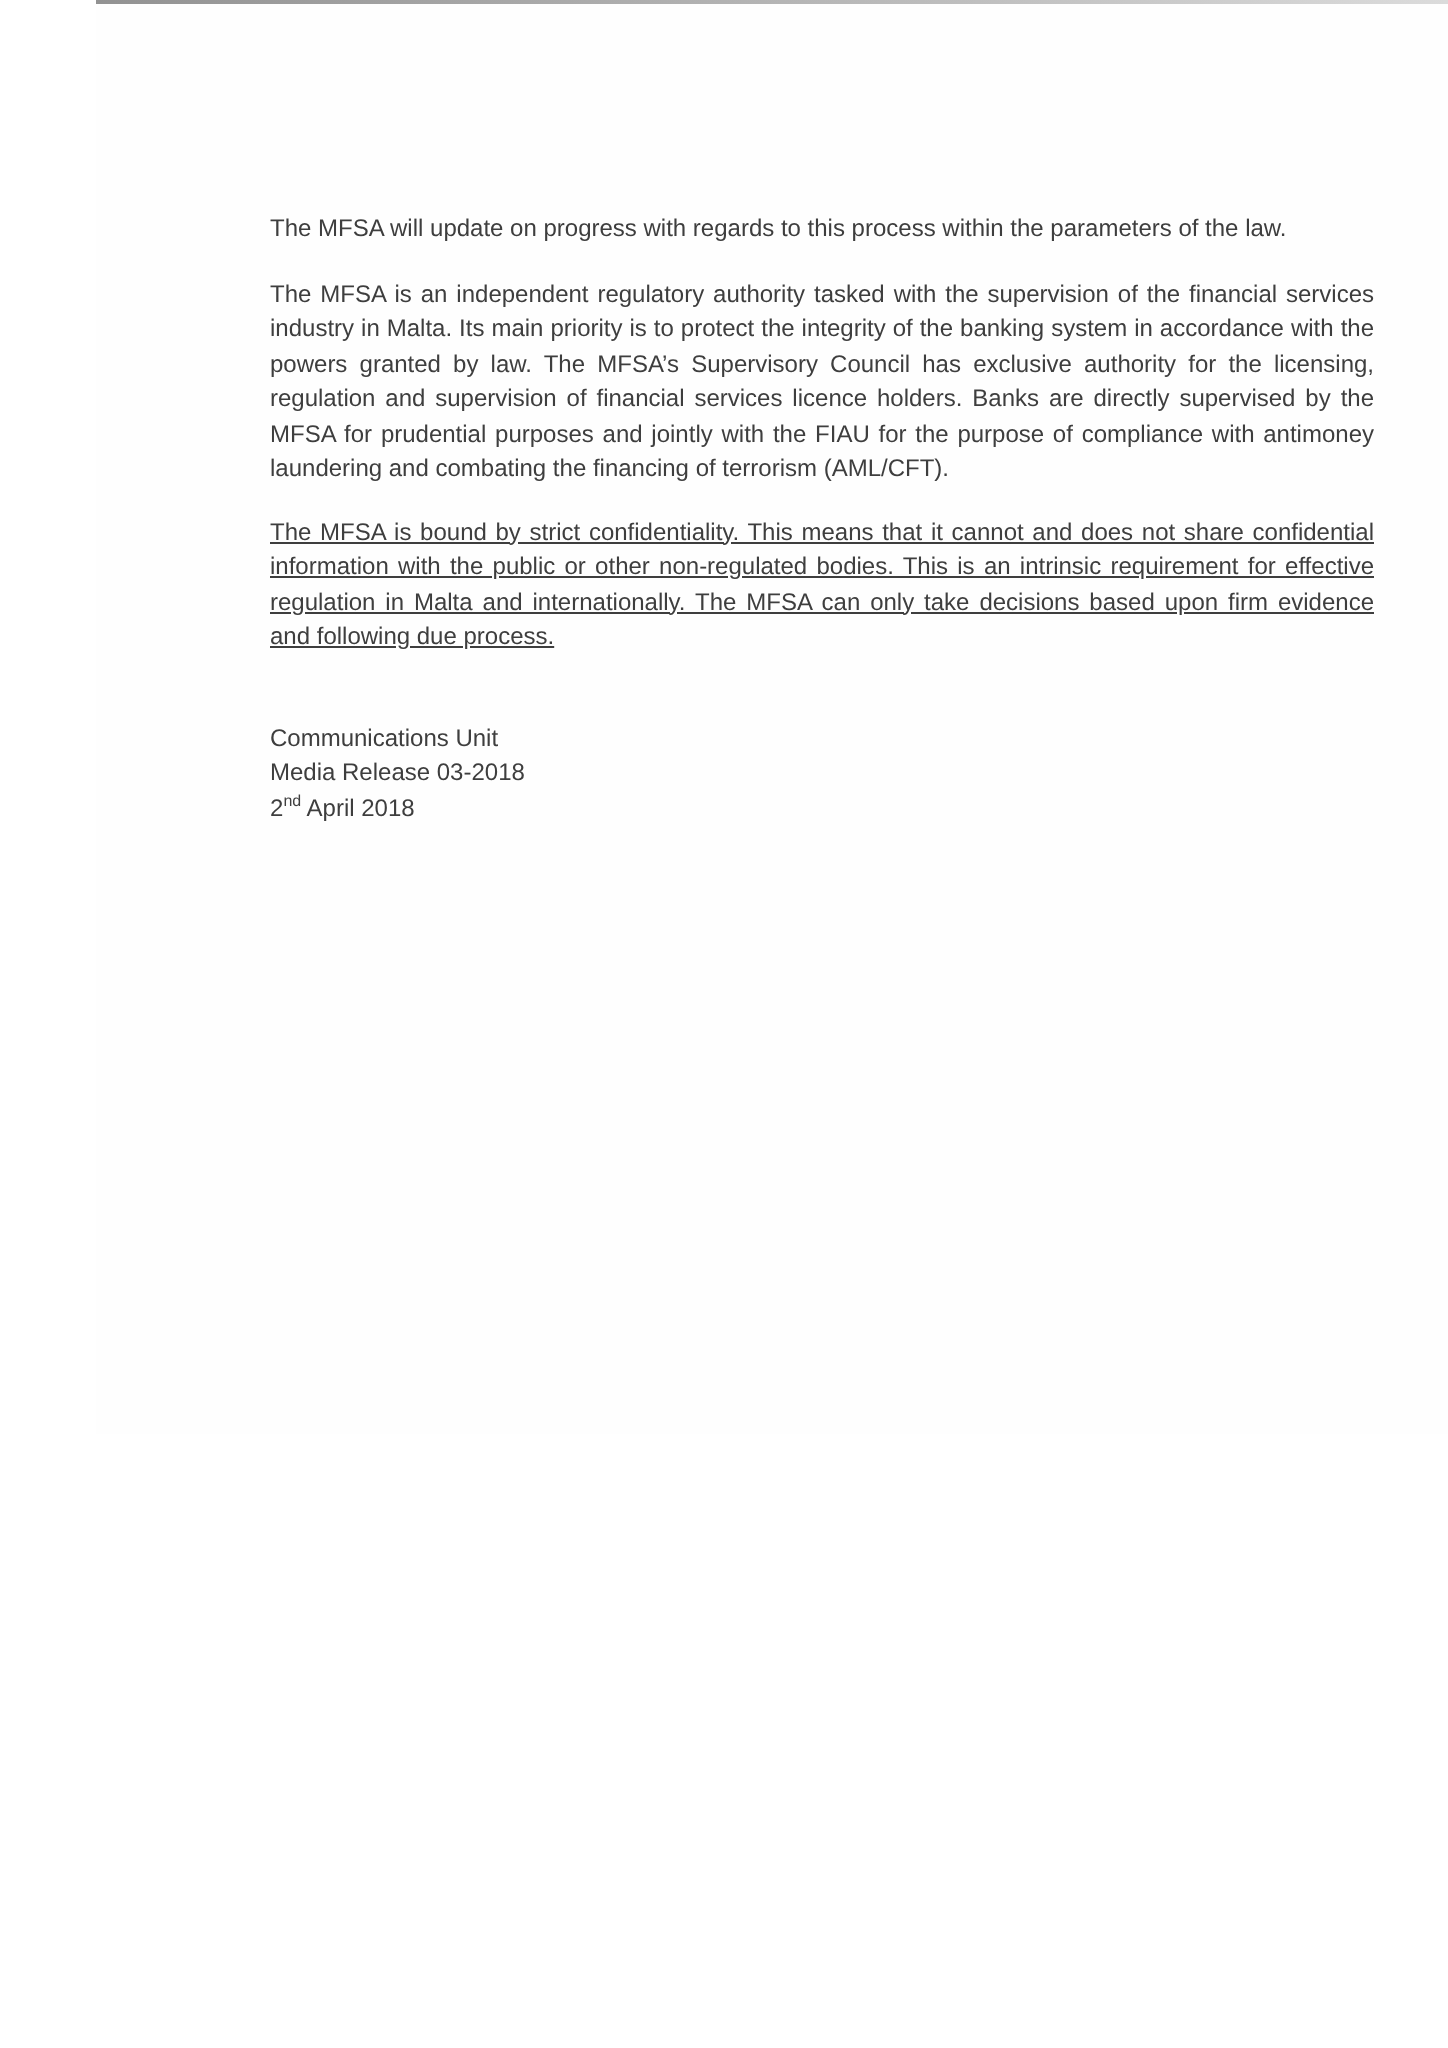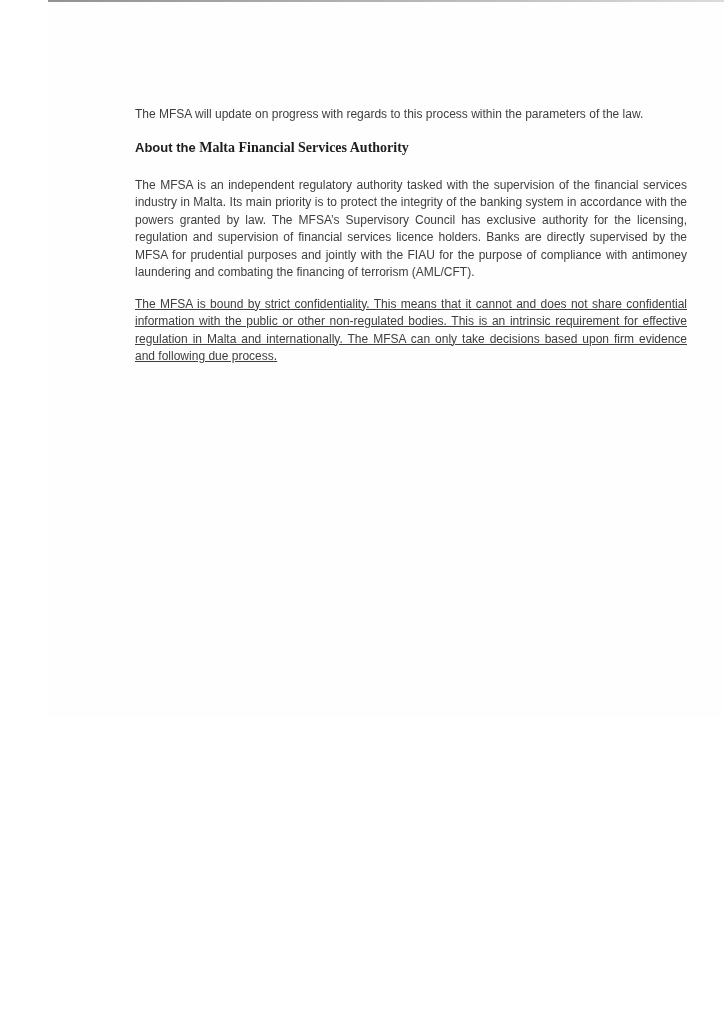--- a/index.html
+++ b/index.html
@@ -90,22 +90,26 @@
 </head>
 <body>
 
 <div class="page">
   <div class="photo-top-edge"></div>
 
   <div class="content">
 
     <p class="intro">The MFSA will update on progress with regards to this process within the parameters of the law.</p>
 
-    <h2 class="heading"><span class="sans-part">About the </span><span class="serif-part">Malta Financial Services Authority</span></h2>
 
     <p class="body-para para-1">The MFSA is an independent regulatory authority tasked with the supervision of the financial services industry in Malta. Its main priority is to protect the integrity of the banking system in accordance with the powers granted by law. The MFSA’s Supervisory Council has exclusive authority for the licensing, regulation and supervision of financial services licence holders. Banks are directly supervised by the MFSA for prudential purposes and jointly with the FIAU for the purpose of compliance with antimoney laundering and combating the financing of terrorism (AML/CFT).</p>
 
     <p class="body-para para-2">The MFSA is bound by strict confidentiality. This means that it cannot and does not share confidential information with the public or other non-regulated bodies. This is an intrinsic requirement for effective regulation in Malta and internationally. The MFSA can only take decisions based upon firm evidence and following due process.</p>
 
+    <div class="signature">
+      <div>Communications Unit</div>
+      <div>Media Release 03-2018</div>
+      <div><span>2</span><sup class="ordinal">nd</sup><span> April 2018</span></div>
+    </div>
 
 
   </div>
 </div>
 
 </body></html>

